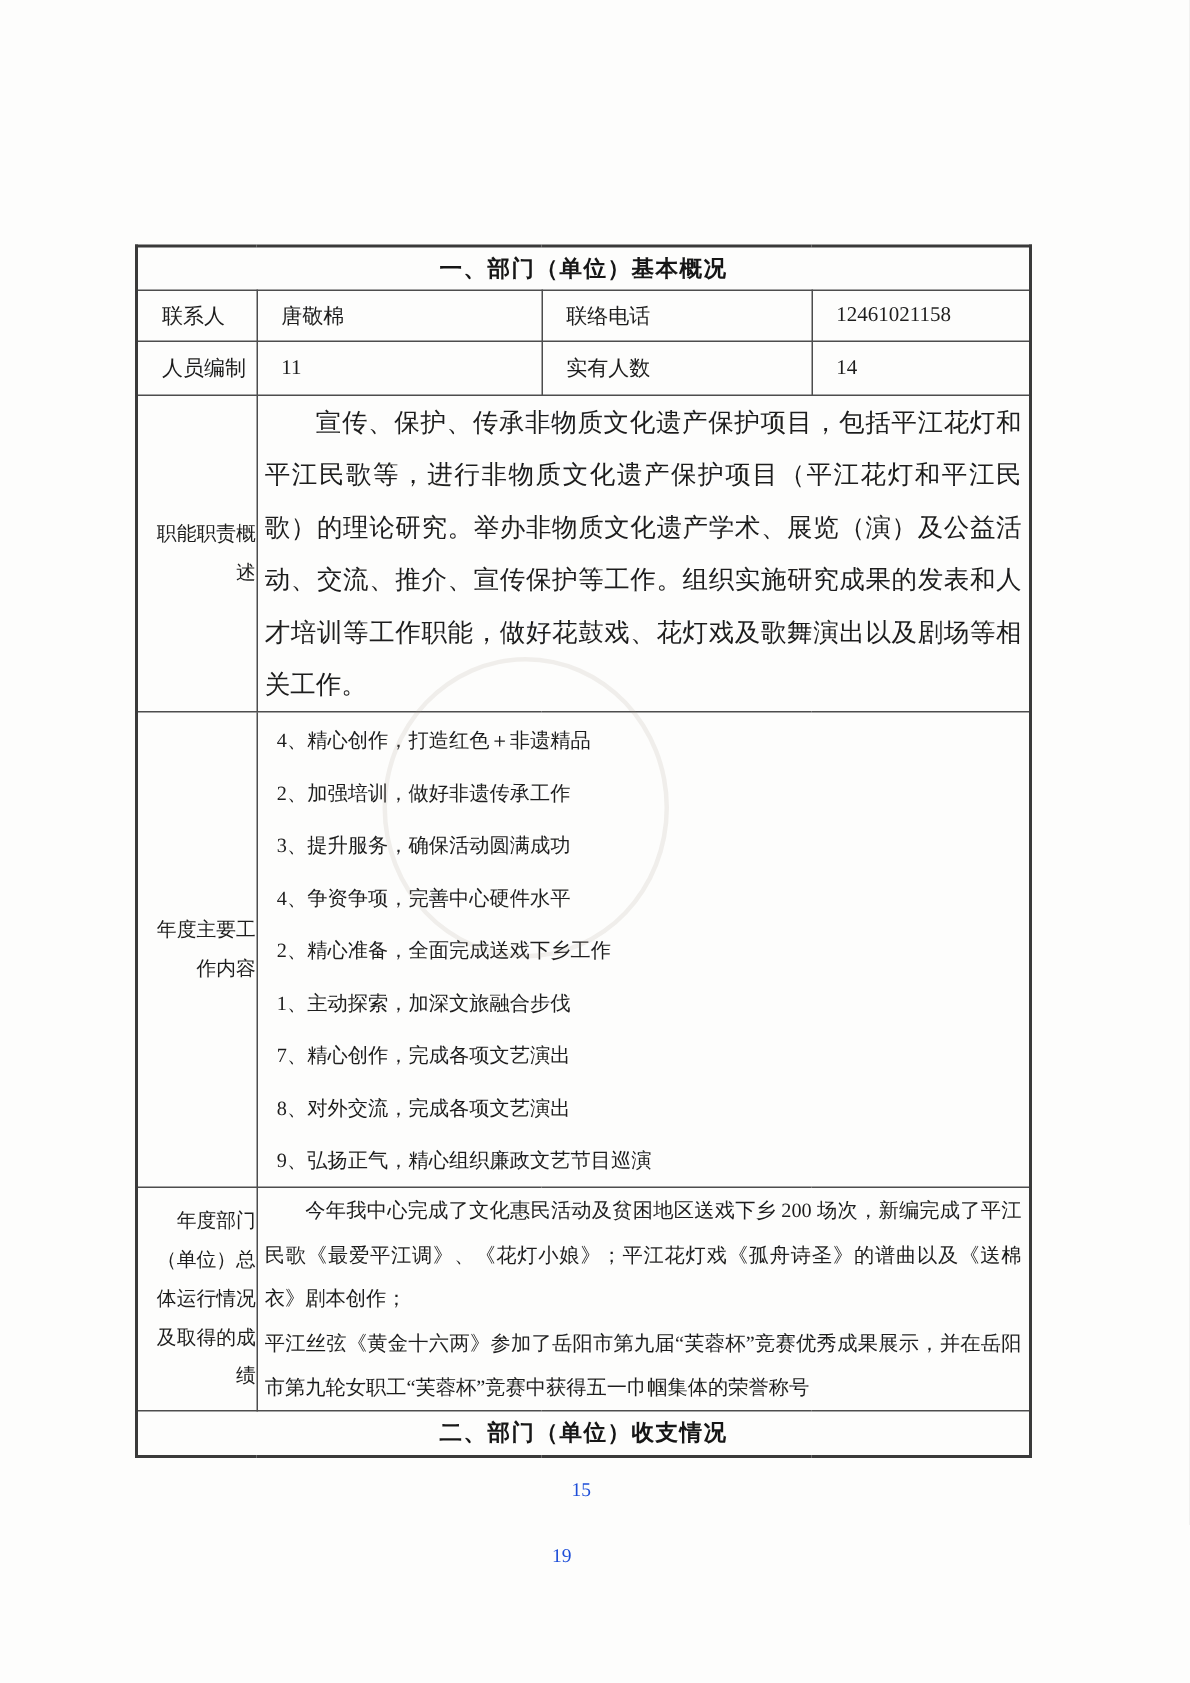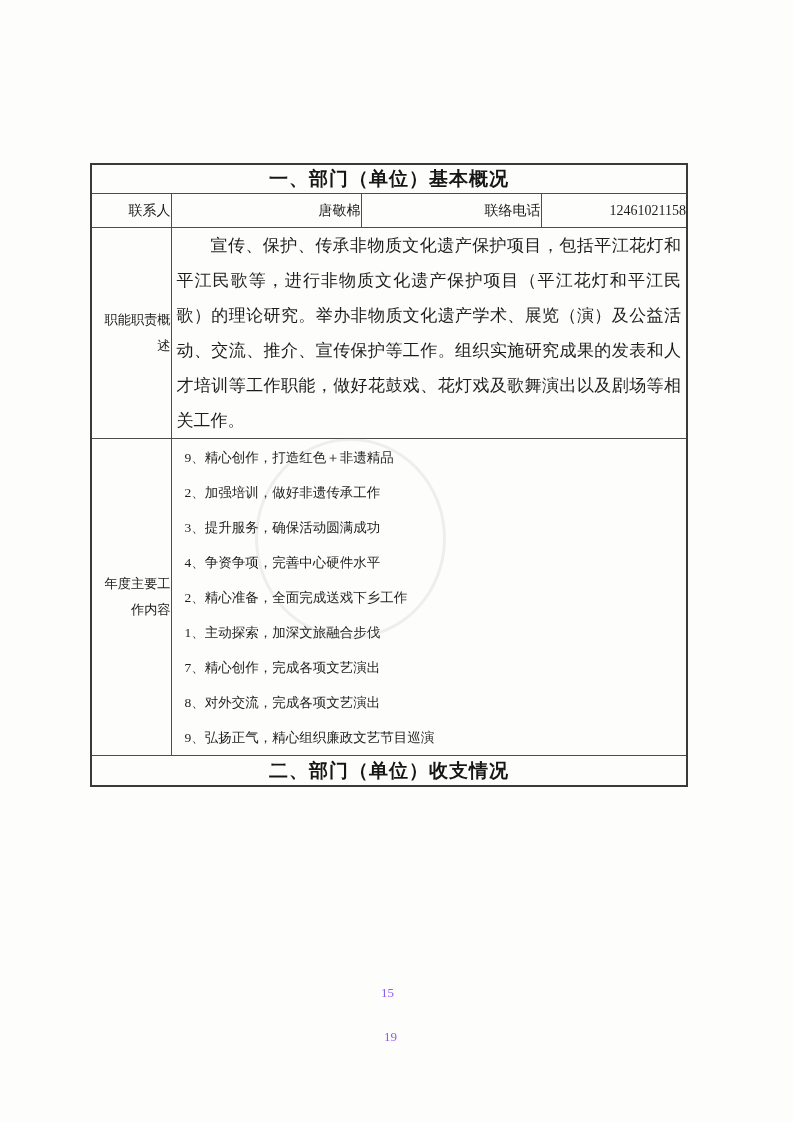--- a/index.html
+++ b/index.html
@@ -25,28 +25,28 @@
     vertical-align:middle;
   }
   col.c1{width:80px;}
   col.c2{width:190px;}
   col.c3{width:180px;}
   col.c4{width:146px;}
   td.section-title{
     height:28px;
     text-align:center;
     font-weight:bold;
-    font-size:19px;
+    font-size:15px;
     letter-spacing:1px;
     font-family:"Liberation Sans","DejaVu Sans",sans-serif;
     color:#161616;
   }
   td.section-title.bottom{height:29px;}
   tr.info-row td{
-    text-align:right;
+    text-align:left;
     font-size:14px;
     padding-left:16px;
   }
   tr.info-row.r1 td{height:33px;}
   tr.info-row.r2 td{height:35px;}
   td.label-cell{
     text-align:right;
     font-size:13.2px;
     line-height:1.95;
     padding:0 2px;
@@ -83,24 +83,24 @@
     position:absolute;
     left:255px;top:438px;
     width:185px;height:195px;
     border:3px solid rgba(165,150,135,0.14);
     border-radius:50%;
     pointer-events:none;
   }
   .page-number{
     position:absolute;
     font-size:13px;
-    color:#8b5cf6;
+    color:#1d4ed8;
   }
   .pn1{left:381px;top:985px;}
-  .pn2{left:384px;top:1029px;}
+  .pn2{left:368px;top:1029px;}
 </style>
 </head>
 <body>
 
 <div class="page">
 
   <table class="form">
     <colgroup>
       <col class="c1">
         <col class="c2">
@@ -112,43 +112,56 @@
         <td colspan="4" class="section-title">一、部门（单位）基本概况</td>
       </tr>
 
       <tr class="info-row r1">
         <td>联系人</td>
         <td>唐敬棉</td>
         <td>联络电话</td>
         <td>12461021158</td>
       </tr>
 
+      <tr class="info-row r2">
+        <td>人员编制</td>
+        <td>11</td>
+        <td>实有人数</td>
+        <td>14</td>
+      </tr>
 
       <tr>
         <td class="label-cell duty-cell">职能职责概述</td>
         <td colspan="3" class="para-cell">
           <p class="indent">宣传、保护、传承非物质文化遗产保护项目，包括平江花灯和平江民歌等，进行非物质文化遗产保护项目（平江花灯和平江民歌）的理论研究。举办非物质文化遗产学术、展览（演）及公益活动、交流、推介、宣传保护等工作。组织实施研究成果的发表和人才培训等工作职能，做好花鼓戏、花灯戏及歌舞演出以及剧场等相关工作。</p>
         </td>
       </tr>
 
       <tr>
         <td class="label-cell">年度主要工作内容</td>
         <td colspan="3" class="list-cell">
-          <div class="work-item">9、精心创作，打造红色＋非遗精品</div>
+          <div class="work-item">4、精心创作，打造红色＋非遗精品</div>
           <div class="work-item">2、加强培训，做好非遗传承工作</div>
           <div class="work-item">3、提升服务，确保活动圆满成功</div>
           <div class="work-item">4、争资争项，完善中心硬件水平</div>
           <div class="work-item">2、精心准备，全面完成送戏下乡工作</div>
           <div class="work-item">1、主动探索，加深文旅融合步伐</div>
           <div class="work-item">7、精心创作，完成各项文艺演出</div>
           <div class="work-item">8、对外交流，完成各项文艺演出</div>
           <div class="work-item">9、弘扬正气，精心组织廉政文艺节目巡演</div>
         </td>
       </tr>
 
+      <tr>
+        <td class="label-cell">年度部门（单位）总体运行情况及取得的成绩</td>
+        <td colspan="3" class="summary-cell">
+          <p class="indent">今年我中心完成了文化惠民活动及贫困地区送戏下乡 200 场次，新编完成了平江民歌《最爱平江调》、《花灯小娘》；平江花灯戏《孤舟诗圣》的谱曲以及《送棉衣》剧本创作；</p>
+          <p>平江丝弦《黄金十六两》参加了岳阳市第九届“芙蓉杯”竞赛优秀成果展示，并在岳阳市第九轮女职工“芙蓉杯”竞赛中获得五一巾帼集体的荣誉称号</p>
+        </td>
+      </tr>
 
       <tr>
         <td colspan="4" class="section-title bottom">二、部门（单位）收支情况</td>
       </tr>
     </tbody>
   </table>
 
   <div class="stamp-ghost"></div>
 
   <div class="page-number pn1">15</div>

